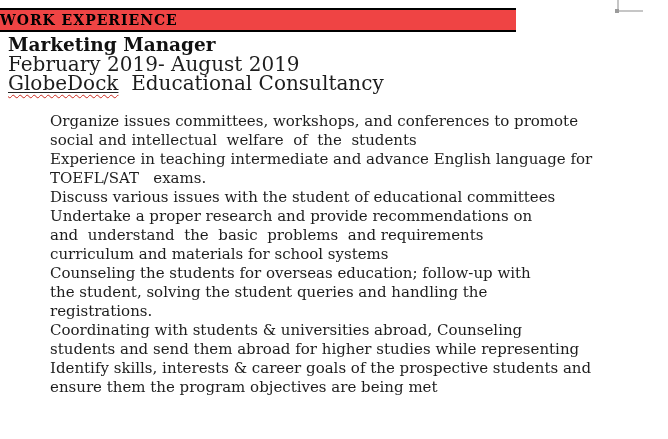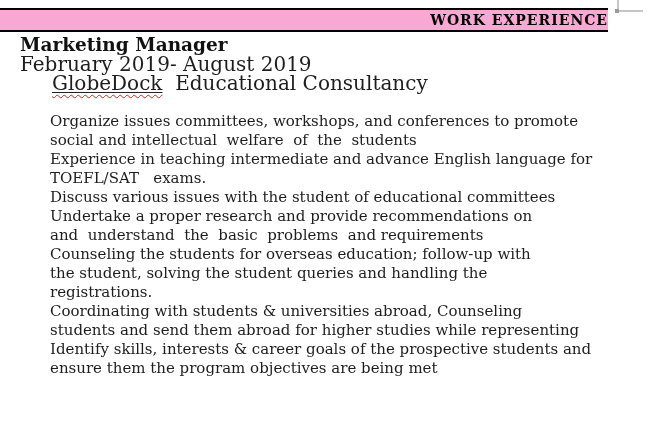--- a/index.html
+++ b/index.html
@@ -10,60 +10,59 @@
     color: #1d1d1d;
     position: relative;
     overflow: hidden;
   }
   .page { position: absolute; inset: 0; }
 
   
   .section-bar {
     position: absolute;
     left: 0; top: 8px;
-    width: 608px; height: 20px;
-    background: #f9a8d4;
+    width: 516px; height: 20px;
+    background: #ef4444;
     border-top: 2px solid #000;
     border-bottom: 2px solid #000;
-    text-align: right;
+    text-align: left;
   }
   .section-bar span {
     display: inline-block;
     line-height: 20px;
     font-weight: bold;
     font-size: 14px;
     letter-spacing: 1px;
     color: #000;
   }
 
   
   .cm-v { position: absolute; left: 617px; top: 0;   width: 2px;  height: 11px; background: #c6c6c6; }
   .cm-h { position: absolute; left: 617px; top: 10px; width: 26px; height: 2px;  background: #c6c6c6; }
   .cm-d { position: absolute; left: 615px; top: 9px;  width: 4px;  height: 4px;  background: #9b9b9b; }
 
   
-  .job-block { position: absolute; left: 20px; top: 34px; }
+  .job-block { position: absolute; left: 8px; top: 34px; }
   .job-title {
     font-size: 18.5px;
     font-weight: bold;
     line-height: 21px;
     color: #111;
     white-space: pre;
   }
   .job-dates, .job-company {
     font-size: 20px;
     line-height: 19px;
     white-space: pre;
   }
   .u-solid {
     text-decoration: underline;
     text-decoration-color: #222;
     text-decoration-thickness: 1px;
     text-underline-offset: 2px;
-    margin-left: 32px;
   }
   .u-squiggle {
     text-decoration: underline wavy #cc2a1e;
     text-decoration-thickness: 1px;
     text-underline-offset: 4px;
   }
 
   
   .body-lines {
     position: absolute;
@@ -94,20 +93,21 @@
   </div>
 
   <div class="body-lines">
       <div class="body-line">Organize issues committees, workshops, and conferences to promote</div>
       <div class="body-line">social and intellectual  welfare  of  the  students</div>
       <div class="body-line">Experience in teaching intermediate and advance English language for</div>
       <div class="body-line">TOEFL/SAT   exams.</div>
       <div class="body-line">Discuss various issues with the student of educational committees</div>
       <div class="body-line">Undertake a proper research and provide recommendations on</div>
       <div class="body-line">and  understand  the  basic  problems  and requirements</div>
+      <div class="body-line">curriculum and materials for school systems</div>
       <div class="body-line">Counseling the students for overseas education; follow-up with</div>
       <div class="body-line">the student, solving the student queries and handling the</div>
       <div class="body-line">registrations.</div>
       <div class="body-line">Coordinating with students &amp; universities abroad, Counseling</div>
       <div class="body-line">students and send them abroad for higher studies while representing</div>
       <div class="body-line">Identify skills, interests &amp; career goals of the prospective students and</div>
       <div class="body-line">ensure them the program objectives are being met</div>
     </div>
 
 </div>

